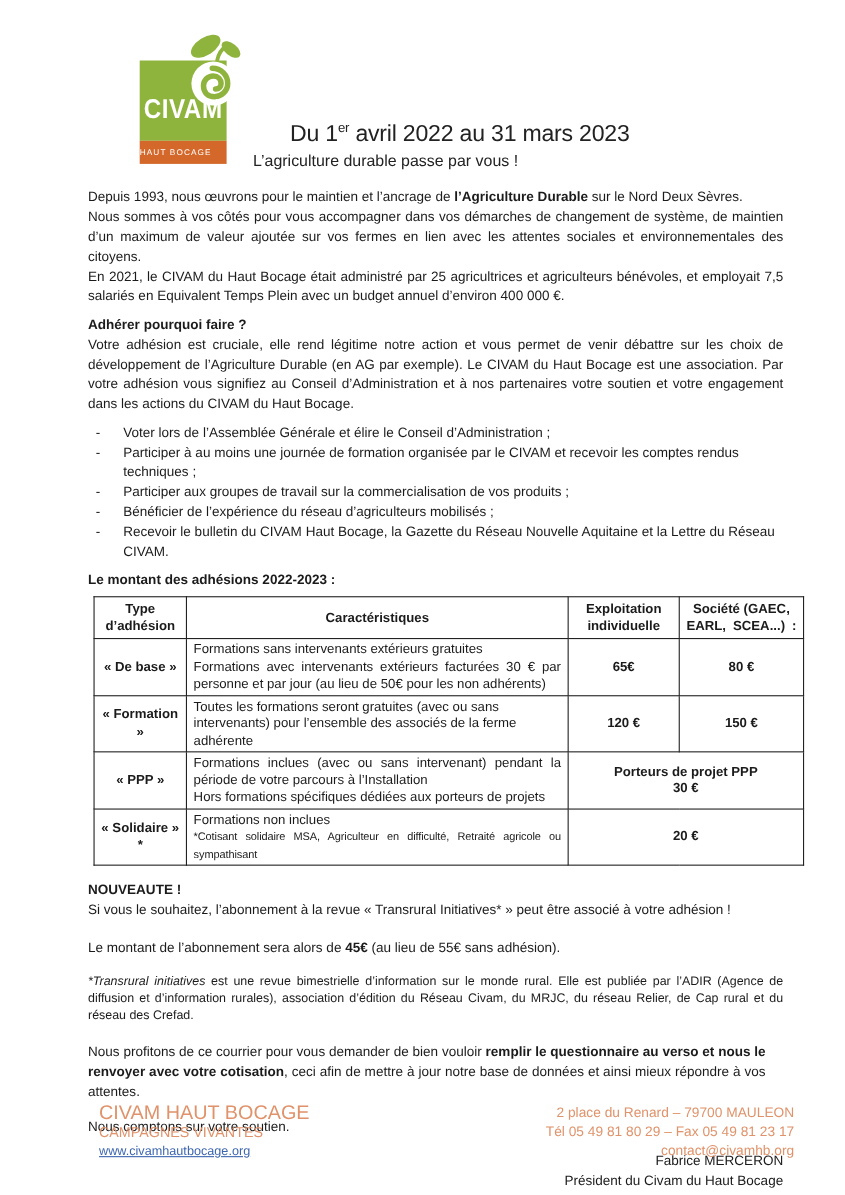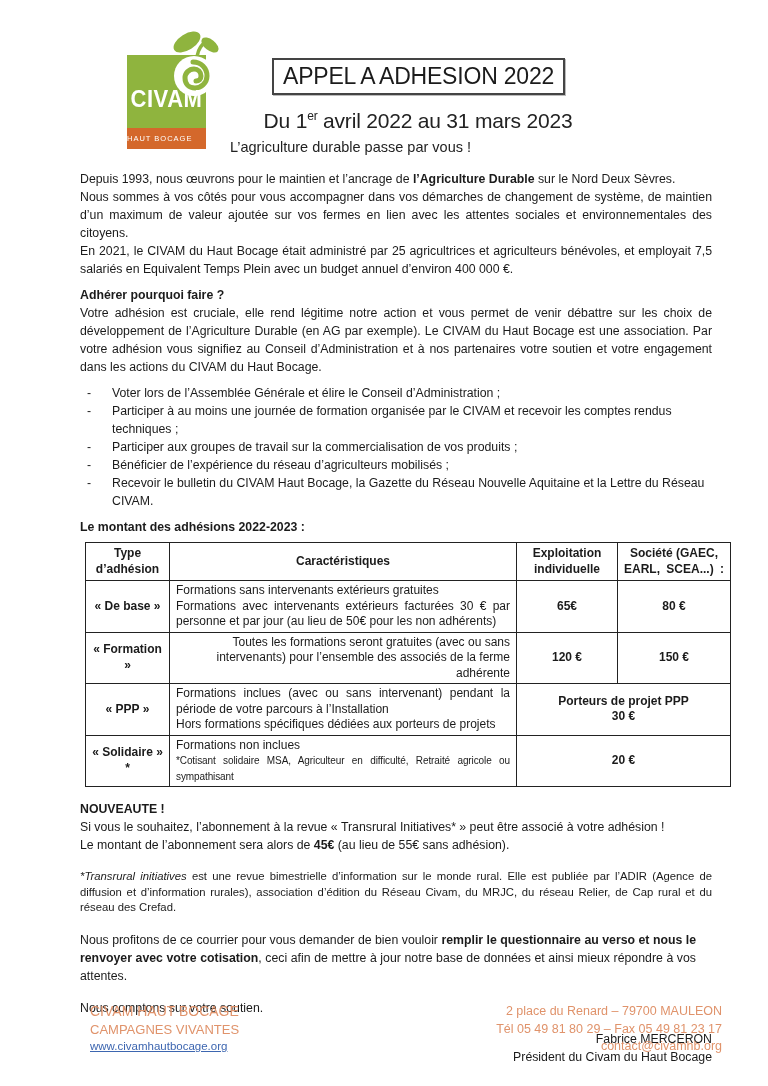--- a/index.html
+++ b/index.html
@@ -70,21 +70,20 @@
       <ellipse cx="34" cy="16" rx="15" ry="8" fill="#8FB43E" transform="rotate(-32 34 16)"></ellipse>
       <ellipse cx="57" cy="19" rx="10" ry="5.5" fill="#8FB43E" transform="rotate(38 57 19)"></ellipse>
       <path d="M44,34 C44,27 46,22 50,18" stroke="#8FB43E" stroke-width="3.5" fill="none" stroke-linecap="round"></path>
       <circle cx="41" cy="50" r="20" fill="#ffffff"></circle>
       <path d="M40,36 C48,36 54,42 54,50 C54,57 48,62 42,62 C36,62 32,58 32,52 C32,47 36,43 41,43 C45,43 48,46 48,50 C48,53 46,55 43,55" stroke="#8FB43E" stroke-width="5" fill="none" stroke-linecap="round"></path>
     </svg>
     <div class="logo-name">CIVAM</div>
     <div class="logo-strip">HAUT BOCAGE</div>
   </div>
 
-  <div class="title-box">APPEL A ADHESION 2022</div>
   <div class="date-line"><span>Du 1</span><sup>er</sup><span> avril 2022 au 31 mars 2023</span></div>
   <div class="tagline">L’agriculture durable passe par vous !</div>
 
   <div class="content">
 
     <p class="para"><span>Depuis 1993, nous œuvrons pour le maintien et l’ancrage de </span><span style="font-weight: 700;">l’Agriculture Durable</span><span> sur le Nord Deux Sèvres.</span><br><span>Nous sommes à vos côtés pour vous accompagner dans vos démarches de changement de système, de maintien d’un maximum de valeur ajoutée sur vos fermes en lien avec les attentes sociales et environnementales des citoyens.</span><br><span>En 2021, le CIVAM du Haut Bocage était administré par 25 agricultrices et agriculteurs bénévoles, et employait 7,5 salariés en Equivalent Temps Plein avec un budget annuel d’environ 400 000 €.</span></p>
 
     <p class="h">Adhérer pourquoi faire ?</p>
     <p class="para">Votre adhésion est cruciale, elle rend légitime notre action et vous permet de venir débattre sur les choix de développement de l’Agriculture Durable (en AG par exemple). Le CIVAM du Haut Bocage est une association. Par votre adhésion vous signifiez au Conseil d’Administration et à nos partenaires votre soutien et votre engagement dans les actions du CIVAM du Haut Bocage.</p>
 
@@ -122,56 +121,56 @@
         <th class="c4">Société (GAEC, EARL, SCEA...) :</th>
       </tr>
       <tr>
         <td class="type">« De base »</td>
         <td class="carac"><span>Formations sans intervenants extérieurs gratuites</span><br><span>Formations avec intervenants extérieurs facturées 30 € par personne et par jour (au lieu de 50€ pour les non adhérents)</span></td>
         <td class="val">65€</td>
         <td class="val">80 €</td>
       </tr>
       <tr>
         <td class="type">« Formation »</td>
-        <td class="carac" style="text-align:right;">Toutes les formations seront gratuites (avec ou sans intervenants) pour l’ensemble des associés de la ferme adhérente</td>
+        <td class="carac" style="text-align:left;">Toutes les formations seront gratuites (avec ou sans intervenants) pour l’ensemble des associés de la ferme adhérente</td>
         <td class="val">120 €</td>
         <td class="val">150 €</td>
       </tr>
       <tr>
         <td class="type">« PPP »</td>
         <td class="carac"><span>Formations inclues (avec ou sans intervenant) pendant la période de votre parcours à l’Installation</span><br><span>Hors formations spécifiques dédiées aux porteurs de projets</span></td>
         <td class="val" colspan="2"><span>Porteurs de projet PPP</span><br><span>30 €</span></td>
       </tr>
       <tr>
         <td class="type">« Solidaire » *</td>
         <td class="carac"><span>Formations non inclues</span><br><span class="run-small">*Cotisant solidaire MSA, Agriculteur en difficulté, Retraité agricole ou sympathisant</span></td>
         <td class="val" colspan="2">20 €</td>
       </tr>
     </tbody>
       </table>
 
     <p class="h nouveaute">NOUVEAUTE !</p>
-    <p class="para" style="margin-bottom:0;">Si vous le souhaitez, l’abonnement à la revue « Transrural Initiatives* » peut être associé à votre adhésion !</p>
+    <p class="para" style="margin-bottom:16px;">Si vous le souhaitez, l’abonnement à la revue « Transrural Initiatives* » peut être associé à votre adhésion !</p>
     <p class="para" style="margin-bottom:0;"><span>Le montant de l’abonnement sera alors de </span><span style="font-weight: 700;">45€</span><span> (au lieu de 55€ sans adhésion).</span></p>
 
     <p class="note"><span style="font-style: italic;">*Transrural initiatives</span><span> est une revue bimestrielle d’information sur le monde rural. Elle est publiée par l’ADIR (Agence de diffusion et d’information rurales), association d’édition du Réseau Civam,  du MRJC, du réseau Relier, de Cap rural et du réseau des Crefad.</span></p>
 
     <p class="para" style="margin:15px 16px 0 0;"><span>Nous profitons de ce courrier pour vous demander de bien vouloir </span><span style="font-weight: 700;">remplir le questionnaire au verso et nous le renvoyer avec votre cotisation</span><span>, ceci afin de mettre à jour notre base de données et ainsi mieux répondre à vos attentes.</span></p>
 
     <p class="para" style="margin:14px 0 0 0;">Nous comptons sur votre soutien.</p>
 
     <div class="sign">
       <div>Fabrice MERCERON</div>
       <div>Président du Civam du Haut Bocage</div>
     </div>
   </div>
 
   <div class="footer">
     <div class="footer-left">
-      <div style="font-size:14px;">CIVAM HAUT BOCAGE</div>
+      <div style="font-size:18px;">CIVAM HAUT BOCAGE</div>
       <div style="font-size:13px;">CAMPAGNES VIVANTES</div>
       <a href="#">www.civamhautbocage.org</a>
     </div>
     <div class="footer-right">
       <div>2 place du Renard – 79700 MAULEON</div>
       <div>Tél 05 49 81 80 29 – Fax 05 49 81 23 17</div>
       <div>contact@civamhb.org</div>
     </div>
   </div>
 

